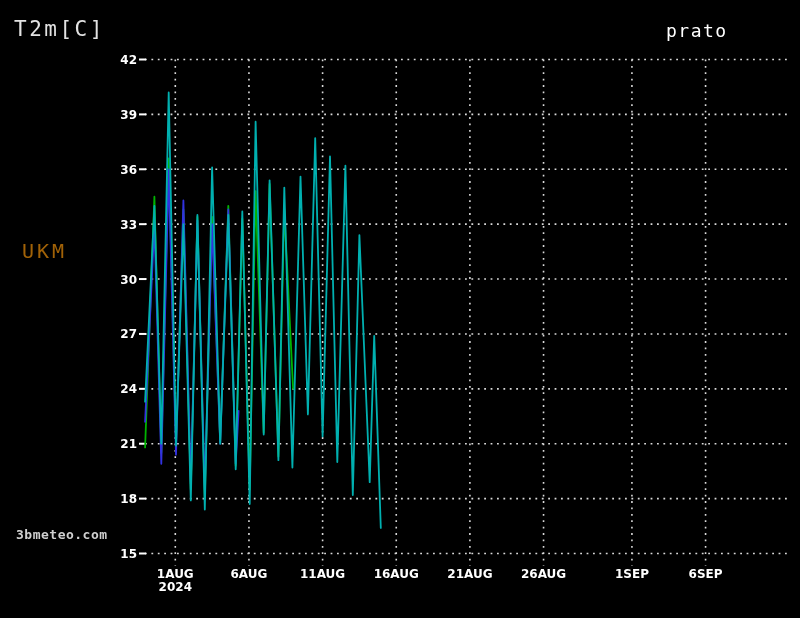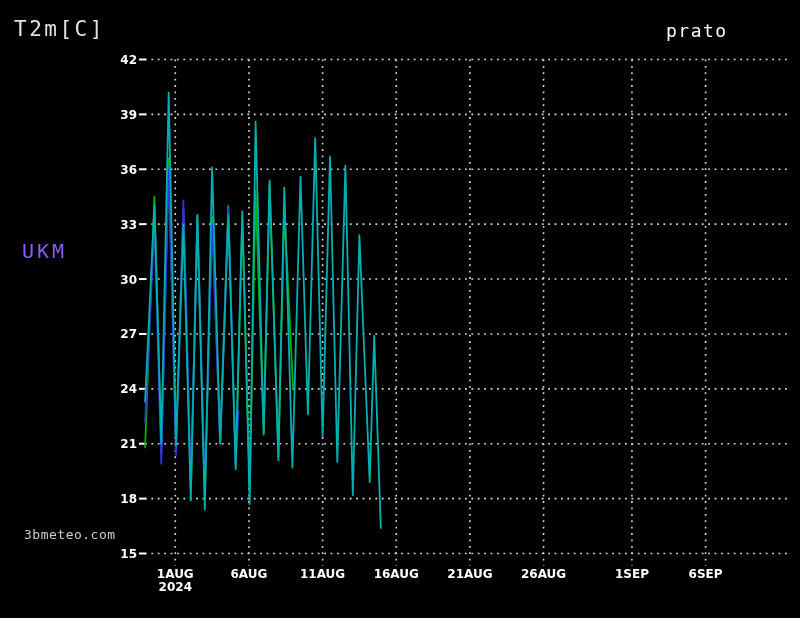--- a/index.html
+++ b/index.html
@@ -14,22 +14,22 @@
   .location-label {
     position:absolute; left:666px; top:20px;
     font-size:18px; letter-spacing:1.5px; color:#ffffff;
   }
   .legend { position:absolute; left:22px; top:240px; }
   .legend-item {
     font-size:20px; letter-spacing:3px; white-space:pre;
     height:37px; line-height:22px;
   }
   .watermark {
-    position:absolute; left:24px; top:527px;
-    font-size:13px; letter-spacing:0.5px; color:#cfcfcf;
+    position:absolute; left:16px; top:527px;
+    font-size:13px; letter-spacing:0.5px; color:#cfcfcf;font-weight:bold;
   }
   #chart-svg { position:absolute; left:0; top:0; }
   text.tick-label {
     font-family:"DejaVu Sans","Liberation Sans",sans-serif;
     font-weight:bold; font-size:12px; fill:#ffffff;
   }
 </style>
 </head>
 <body>
 
@@ -85,17 +85,17 @@
       <polyline points="145.1,447.4 154.4,196.7 161.3,452.9 168.7,158.3 176.0,445.6 183.4,209.5 190.8,489.5 197.4,216.8 204.8,498.6 212.1,216.8 220.2,441.9 228.3,205.9 235.7,465.7 242.3,218.7 249.7,489.5 255.6,191.2 263.7,432.7 269.6,183.9 278.4,456.5 284.3,209.5 293.1,388.8" fill="none" stroke="#00b400" stroke-width="1.8" stroke-linejoin="round" stroke-linecap="round"></polyline>
       <polyline points="145.1,421.8 154.4,224.2 161.3,463.8 168.7,169.3 176.0,454.7 183.4,200.4 190.8,484.0 197.4,220.5 204.8,489.5 212.1,224.2 220.2,443.7 228.3,209.5 235.7,463.8 238.6,410.8" fill="none" stroke="#3232e0" stroke-width="1.8" stroke-linejoin="round" stroke-linecap="round"></polyline>
       <polyline points="145.1,401.6 154.4,205.9 161.3,443.7 168.7,92.4 176.0,445.6 183.4,224.2 190.8,500.4 197.4,215.0 204.8,509.6 212.1,167.4 220.2,443.7 228.3,215.0 235.7,469.3 242.3,211.4 249.7,504.1 255.6,121.7 263.7,434.6 269.6,180.3 278.4,460.2 284.3,187.6 292.4,467.5 300.5,176.6 307.9,414.4 315.2,138.2 322.6,436.4 330.0,156.5 337.3,462.0 345.4,165.6 352.8,495.0 359.4,235.1 369.7,482.1 374.2,335.8 380.8,527.9" fill="none" stroke="#00b0b0" stroke-width="1.8" stroke-linejoin="round" stroke-linecap="round"></polyline>
     </svg>
 
   <div class="chart-title">T2m[C]</div>
 
   <div class="location-label">prato</div>
 
   <div class="legend">
-    <div class="legend-item" style="color: #8b5cf6;">UKM</div>
+    <div class="legend-item" style="color: #a16207;">UKM</div>
   </div>
 
   <div class="watermark">3bmeteo.com</div>
 </div>
 
 </body></html>

